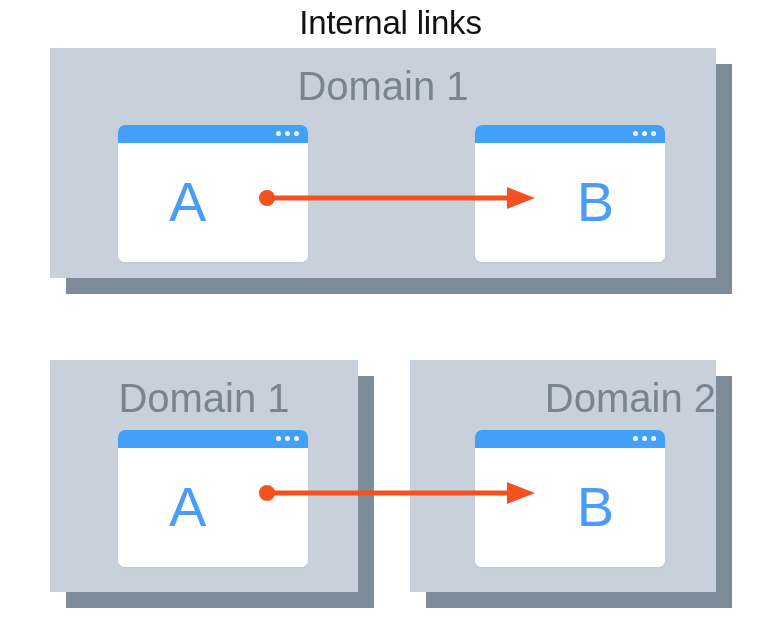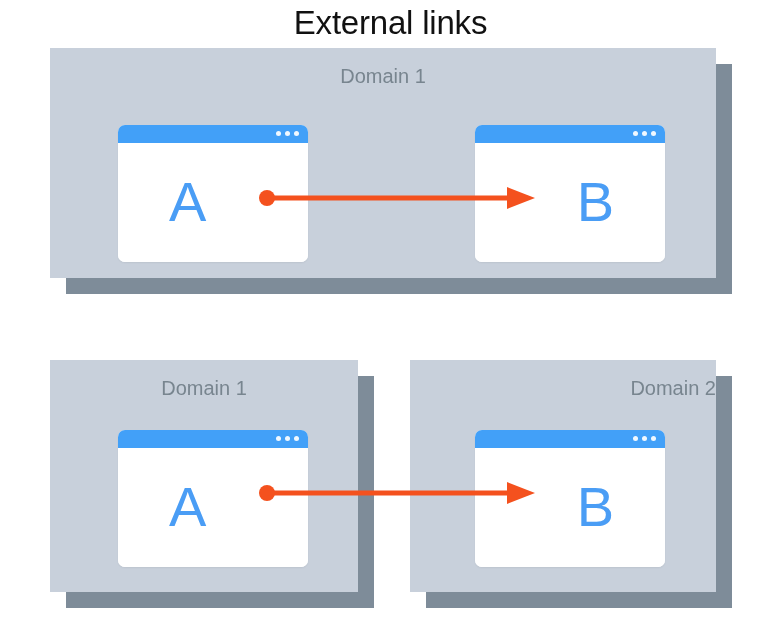--- a/index.html
+++ b/index.html
@@ -40,21 +40,21 @@
     background: #c8d0db;
   }
   .domain-shadow {
     position: absolute;
     background: #7e8c99;
   }
   .domain-label {
     position: absolute;
     width: 100%;
     text-align: center;
-    font-size: 20px;
+    font-size: 40px;
     font-weight: 400;
     color: #78858f;
     line-height: 1;
     white-space: nowrap;
   }
 
   
   .browser-card {
     position: absolute;
     background: #ffffff;
@@ -105,21 +105,21 @@
   .link-arrow {
     position: absolute;
     pointer-events: none;
   }
 </style>
 </head>
 <body>
 
 <div id="canvas">
 
-  <div class="section-title" id="title-internal">External links</div>
+  <div class="section-title" id="title-internal">Internal links</div>
 
   <div class="domain-shadow" style="left:66px; top:64px; width:666px; height:230px;"></div>
 
   <div class="domain-panel" style="left:50px; top:48px; width:666px; height:230px;">
     <div class="domain-label" style="top:18px;">Domain 1</div>
   </div>
 
   <div class="browser-card" style="left:118px; top:125px; width:190px; height:137px;">
     <div class="browser-titlebar">
       <div class="browser-dots">

